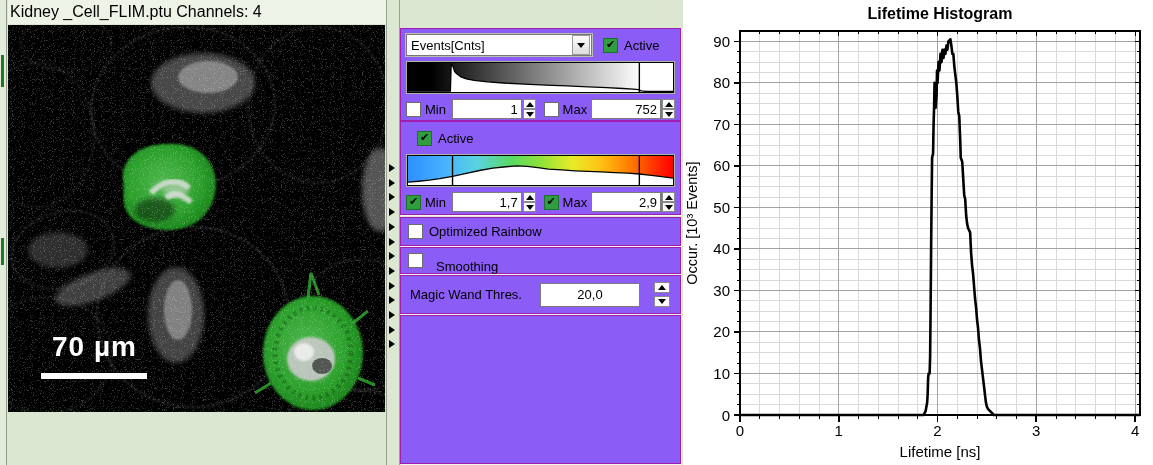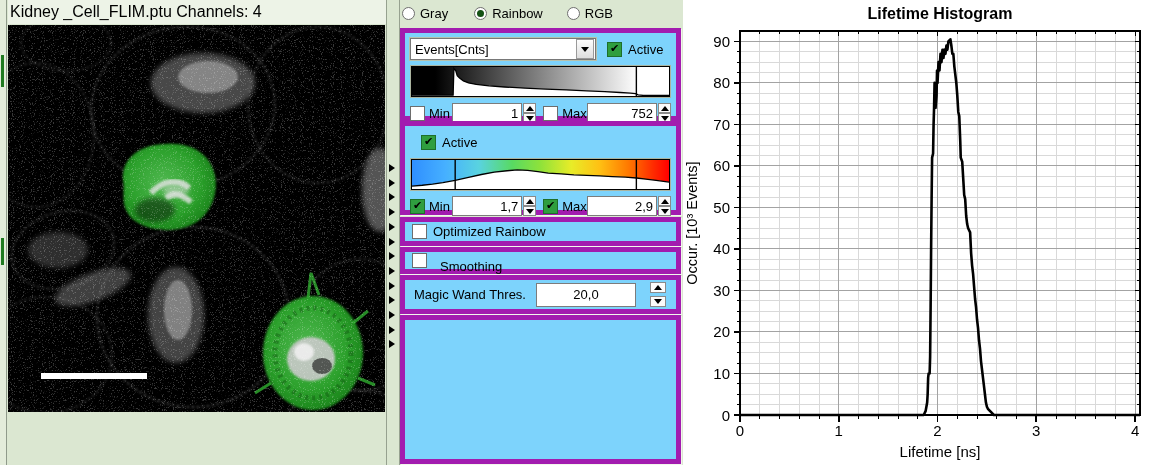--- a/index.html
+++ b/index.html
@@ -24,21 +24,21 @@
   .expander-strip{position:absolute;left:386px;top:0;width:12px;height:465px;background:#dbe7d1;
     border-left:1px solid #96a18f;border-right:1px solid #96a18f;}
   .expander-arrow{position:absolute;left:2px;width:0;height:0;
     border-top:4px solid transparent;border-bottom:4px solid transparent;border-left:6px solid #000;}
   
   .mid-panel{position:absolute;left:400px;top:0;width:283px;height:465px;font-size:13px;}
   .radio-row{position:absolute;left:0;top:3px;height:20px;display:flex;align-items:center;}
   .radio-item{display:flex;align-items:center;cursor:default;}
   .radio{width:13px;height:13px;border:1px solid #6f6f6f;border-radius:50%;background:#fff;margin-right:5px;position:relative;box-sizing:border-box;}
   .radio.selected::after{content:"";position:absolute;left:2px;top:2px;width:7px;height:7px;border-radius:50%;background:#145214;}
-  .section{position:absolute;left:0;width:281px;background:#7dd3fc;border:5px solid #a21caf;box-shadow:1px 1px 0 #f2f7ec;box-sizing:border-box;}
+  .section{position:absolute;left:0;width:281px;background:#8b5cf6;border:1px solid #a21caf;box-shadow:1px 1px 0 #f2f7ec;box-sizing:border-box;}
   .sec1{top:28px;height:93px;}
   .sec2{top:121px;height:94px;}
   .sec3{top:217px;height:29px;}
   .sec4{top:247px;height:27px;}
   .sec5{top:275px;height:39px;}
   .sec6{top:315px;height:149px;}
   .section-inner{padding:4px 5px 0 5px;}
   .combo-row{display:flex;align-items:center;height:24px;}
   .combobox{width:186px;height:22px;border:1px solid #787878;background:#fff;display:flex;align-items:center;box-shadow:0 0 0 1px #b7c1ab;box-sizing:border-box;}
   .combo-text{flex:1;padding:0 4px;font-size:13px;white-space:nowrap;overflow:hidden;}
@@ -139,54 +139,41 @@
       <ellipse cx="0" cy="0" rx="50" ry="57" fill="url(#gg)" opacity="0.92" filter="url(#b1)"></ellipse>
       <path d="M-5,-55 L-2,-80 L6,-58 M40,-30 L55,-42 M45,25 L62,32 M-42,30 L-58,40" stroke="#2fae2f" stroke-width="3" fill="none" opacity="0.8"></path>
       <ellipse cx="-2" cy="6" rx="24" ry="22" fill="#c9c9c9" opacity="0.9" filter="url(#b1)"></ellipse>
       <ellipse cx="9" cy="13" rx="10" ry="8" fill="#1a1a1a" opacity="0.65"></ellipse>
       <ellipse cx="-9" cy="-1" rx="10" ry="9" fill="#efefef" opacity="0.9" filter="url(#b1)"></ellipse>
       <ellipse cx="0" cy="0" rx="38" ry="45" fill="none" stroke="#115f11" stroke-width="5" stroke-dasharray="3 4" opacity="0.5"></ellipse>
     </g>
 
     <rect x="0" y="0" width="377" height="387" filter="url(#speck)" opacity="0.22"></rect>
   </svg>
+  <div class="scalebar-text">70 µm</div>
   <div class="scalebar-line"></div>
 </div>
 
 <div class="expander-strip" id="arrow-strip">
     <div class="expander-arrow" style="top: 164px;"></div>
     <div class="expander-arrow" style="top: 178.7px;"></div>
     <div class="expander-arrow" style="top: 193.4px;"></div>
     <div class="expander-arrow" style="top: 208.1px;"></div>
     <div class="expander-arrow" style="top: 222.8px;"></div>
     <div class="expander-arrow" style="top: 237.5px;"></div>
     <div class="expander-arrow" style="top: 252.2px;"></div>
     <div class="expander-arrow" style="top: 266.9px;"></div>
     <div class="expander-arrow" style="top: 281.6px;"></div>
     <div class="expander-arrow" style="top: 296.3px;"></div>
     <div class="expander-arrow" style="top: 311px;"></div>
     <div class="expander-arrow" style="top: 325.7px;"></div>
     <div class="expander-arrow" style="top: 340.4px;"></div>
   </div>
 
 <div class="mid-panel">
-  <div class="radio-row" id="radio-row">
-      <span class="radio-item" style="margin-left: 2px;">
-        <span class="radio"></span>
-        <span>Gray</span>
-      </span>
-      <span class="radio-item" style="margin-left: 26px;">
-        <span class="radio selected"></span>
-        <span>Rainbow</span>
-      </span>
-      <span class="radio-item" style="margin-left: 24px;">
-        <span class="radio"></span>
-        <span>RGB</span>
-      </span>
-    </div>
 
   <div class="section sec1">
     <div class="section-inner">
       <div class="combo-row">
         <div class="combobox">
           <span class="combo-text">Events[Cnts]</span>
           <span class="combo-btn">
               <span class="tri-down"></span>
             </span>
         </div>

